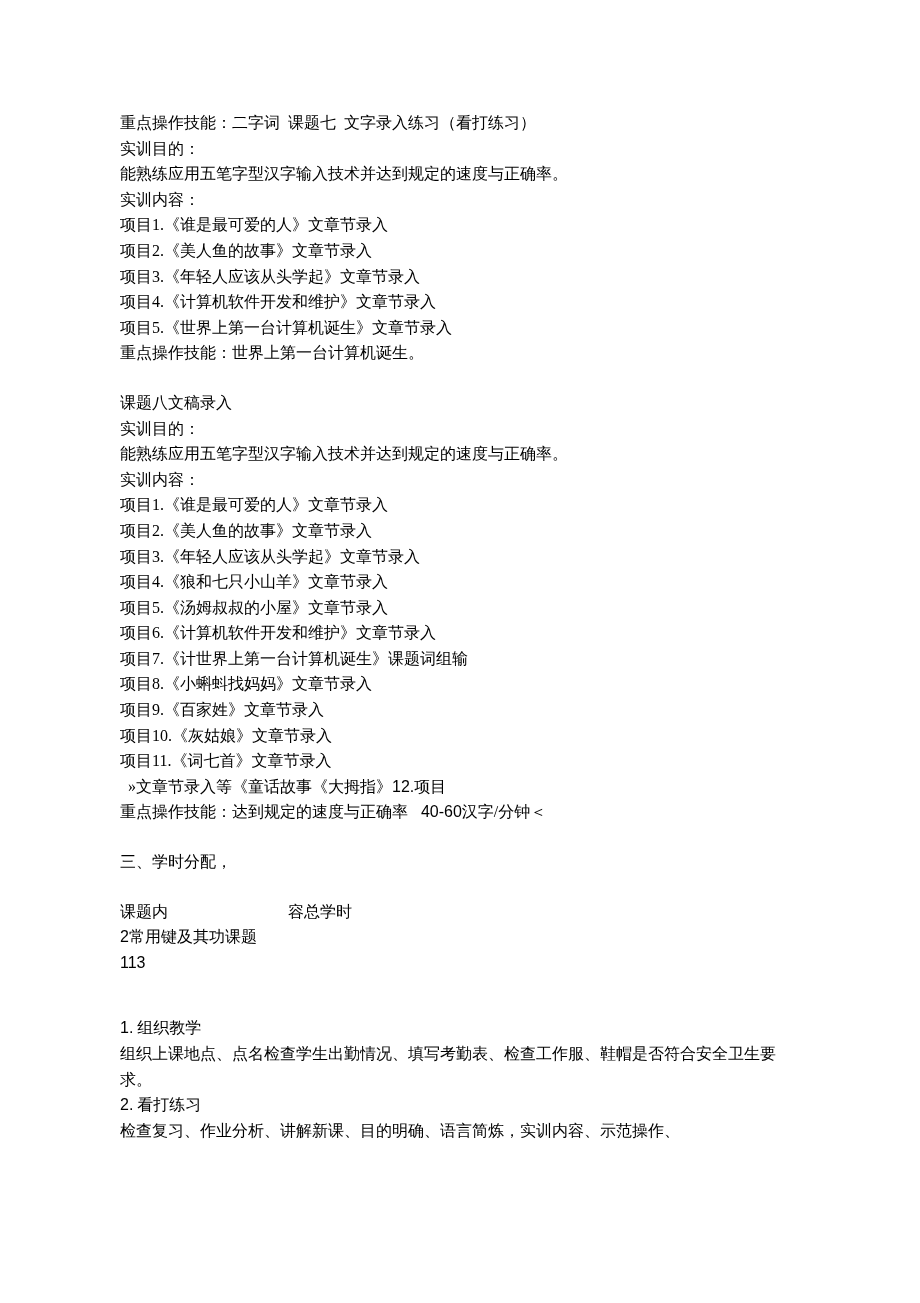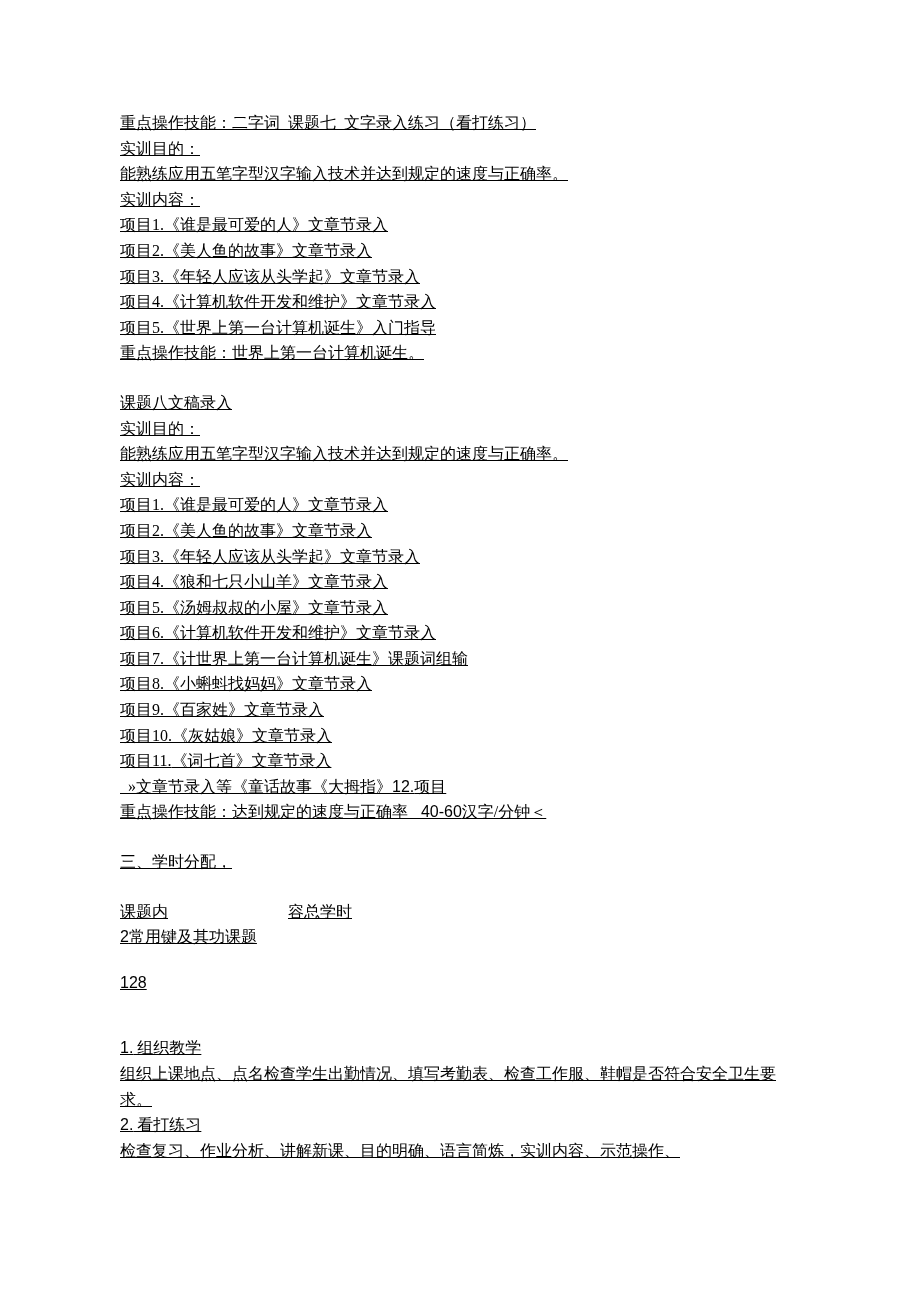--- a/index.html
+++ b/index.html
@@ -13,25 +13,23 @@
   }
   .page {
     width: 920px;
     min-height: 1303px;
     padding: 110px 120px 60px 120px;
     box-sizing: border-box;
   }
   .line {
     margin: 0;
     white-space: pre-wrap;
-    text-decoration: underline;
   }
   .number-part {
     font-family: Arial, "Helvetica Neue", sans-serif;
-    margin-top: 20px;
   }
   .spacer {
     height: 24px;
   }
   .big-spacer {
     height: 40px;
   }
 </style>
 </head>
 <body>
@@ -40,21 +38,21 @@
 
   <p class="line">重点操作技能：二字词  课题七  文字录入练习（看打练习）</p>
   <p class="line">实训目的：</p>
   <p class="line">能熟练应用五笔字型汉字输入技术并达到规定的速度与正确率。</p>
   <p class="line">实训内容：</p>
 
   <p class="line"><span>项目1.</span><span>《谁是最可爱的人》文章节录入</span></p>
   <p class="line"><span>项目2.</span><span>《美人鱼的故事》文章节录入</span></p>
   <p class="line"><span>项目3.</span><span>《年轻人应该从头学起》文章节录入</span></p>
   <p class="line"><span>项目4.</span><span>《计算机软件开发和维护》文章节录入</span></p>
-  <p class="line"><span>项目5.</span><span>《世界上第一台计算机诞生》入门指导</span></p>
+  <p class="line"><span>项目5.</span><span>《世界上第一台计算机诞生》文章节录入</span></p>
 
   <p class="line">重点操作技能：世界上第一台计算机诞生。</p>
 
   <div class="spacer"></div>
 
   <p class="line">课题八文稿录入</p>
   <p class="line">实训目的：</p>
   <p class="line">能熟练应用五笔字型汉字输入技术并达到规定的速度与正确率。</p>
   <p class="line">实训内容：</p>
 
@@ -72,21 +70,21 @@
 
   <p class="line"><span>  »文章节录入等《童话故事《大拇指》</span><span class="number-part">12.</span><span>项目</span></p>
   <p class="line"><span>重点操作技能：达到规定的速度与正确率 </span><span class="number-part">  40-60</span><span>汉字/分钟＜</span></p>
 
   <div class="spacer"></div>
 
   <p class="line">三、学时分配，</p>
   <div class="spacer"></div>
   <p class="line"><span>课题内</span><span style="display:inline-block;width:120px;"></span><span>容总学时</span></p>
   <p class="line"><span class="number-part">2</span><span>常用键及其功课题</span></p>
-  <p class="line number-part">128</p>
+  <p class="line number-part">113</p>
 
   <div class="big-spacer"></div>
 
   <p class="line"><span class="number-part">1.</span><span> 组织教学</span></p>
   <p class="line">组织上课地点、点名检查学生出勤情况、填写考勤表、检查工作服、鞋帽是否符合安全卫生要求。</p>
   <p class="line"><span class="number-part">2.</span><span> 看打练习</span></p>
   <p class="line">检查复习、作业分析、讲解新课、目的明确、语言简炼，实训内容、示范操作、</p>
 
 </div>
 

